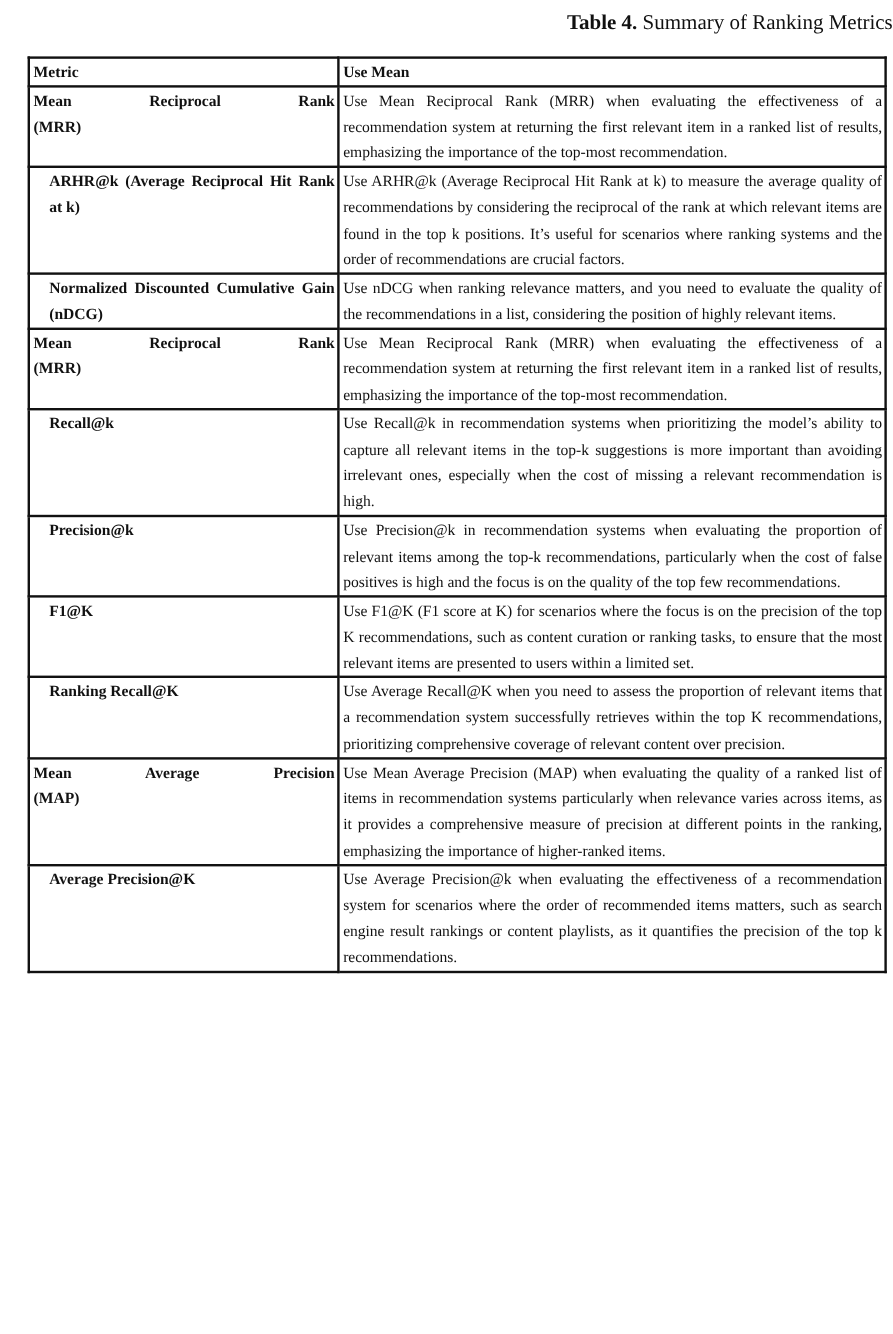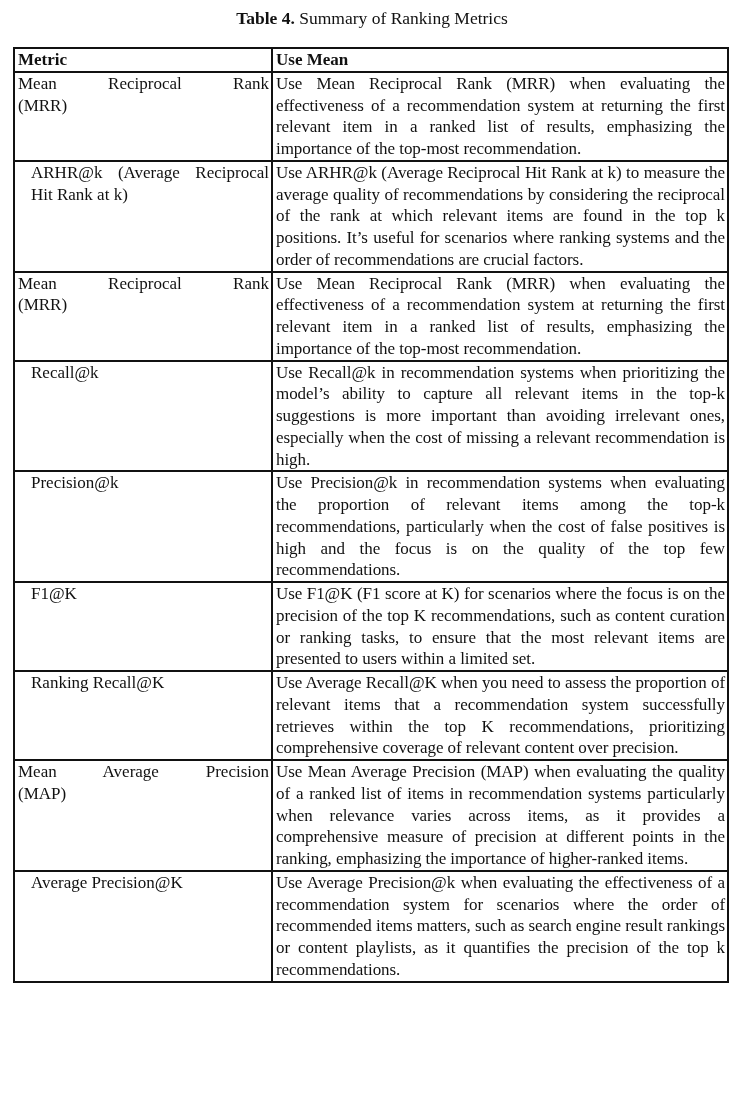--- a/index.html
+++ b/index.html
@@ -13,51 +13,51 @@
       position: relative;
       overflow: hidden;
       font-family: "Liberation Serif", "DejaVu Serif", serif;
       color: #111111;
     }
     .caption {
       position: absolute;
       top: 6px;
       left: 0;
       width: 744px;
-      text-align: center;
+      text-align: right;
       font-size: 17.5px;
       line-height: 24px;
     }
     .caption .label { font-weight: bold; }
     table.metrics {
       position: absolute;
       top: 47px;
-      left: 13px;
+      left: 23px;
       width: 714px;
       border-collapse: collapse;
       table-layout: fixed;
-      font-size: 17px;
+      font-size: 13px;
       line-height: 21.75px;
     }
     table.metrics col.c1 { width: 258px; }
     table.metrics col.c2 { width: 456px; }
     table.metrics th, table.metrics td {
       border: 2.5px solid #111111;
       padding: 0 2px 0 3px;
       vertical-align: top;
       text-align: justify;
       text-align-last: left;
       hyphens: manual;
     }
     table.metrics th {
       font-weight: bold;
       text-align: left;
     }
     td.metric-name {
-      font-weight: normal;
+      font-weight: bold;
       text-align: justify;
     }
     td.metric-name.full { text-align-last: left; padding-left: 16px; }
     td.metric-name .first-line {
       display: block;
       text-align: justify;
       text-align-last: justify;
     }
     td.use-case { letter-spacing: -0.05px; }
   </style>
@@ -86,20 +86,24 @@
         <span class="first-line">Mean Reciprocal Rank</span>
         <span>(MRR)</span>
       </td>
       <td class="use-case">Use Mean Reciprocal Rank (MRR) when evaluating the effectiveness of a recommendation system at returning the first relevant item in a ranked list of results, emphasizing the importance of the top-most recommendation.</td>
     </tr>
     <tr>
       <td class="metric-name full">ARHR@k (Average Reciprocal Hit Rank at k)</td>
       <td class="use-case">Use ARHR@k (Average Reciprocal Hit Rank at k) to measure the average quality of recommendations by considering the reciprocal of the rank at which relevant items are found in the top k positions. It’s useful for scenarios where ranking systems and the order of recommendations are crucial factors.</td>
     </tr>
     <tr>
+      <td class="metric-name full">Normalized Discounted Cumulative Gain (nDCG)</td>
+      <td class="use-case">Use nDCG when ranking relevance matters, and you need to evaluate the quality of the recommendations in a list, considering the position of highly relevant items.</td>
+    </tr>
+    <tr>
       <td class="metric-name">
         <span class="first-line">Mean Reciprocal Rank</span>
         <span>(MRR)</span>
       </td>
       <td class="use-case">Use Mean Reciprocal Rank (MRR) when evaluating the effectiveness of a recommendation system at returning the first relevant item in a ranked list of results, emphasizing the importance of the top-most recommendation.</td>
     </tr>
     <tr>
       <td class="metric-name full">Recall@k</td>
       <td class="use-case">Use Recall@k in recommendation systems when prioritizing the model’s ability to capture all relevant items in the top-k suggestions is more important than avoiding irrelevant ones, especially when the cost of missing a relevant recommendation is high.</td>
     </tr>

